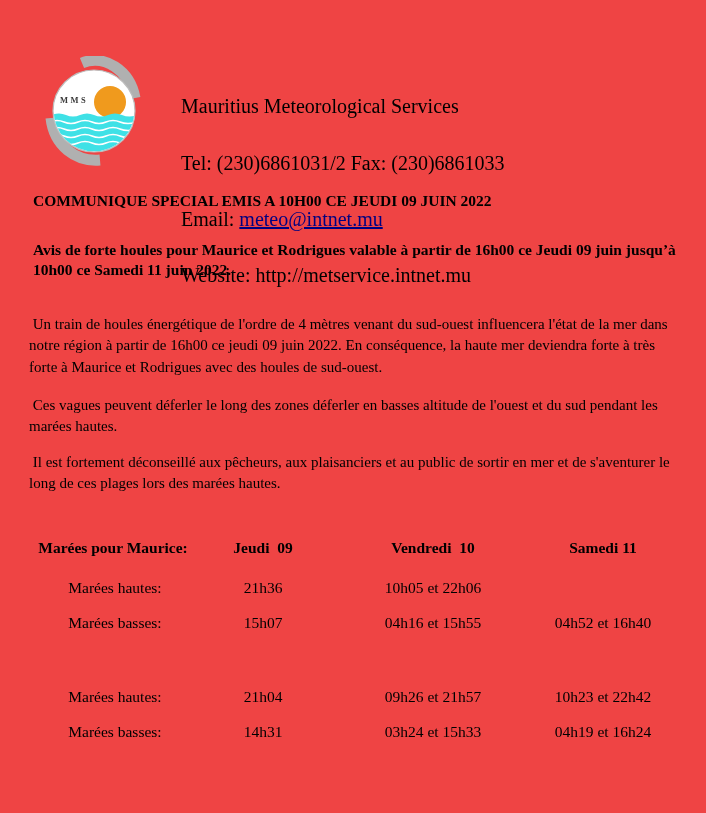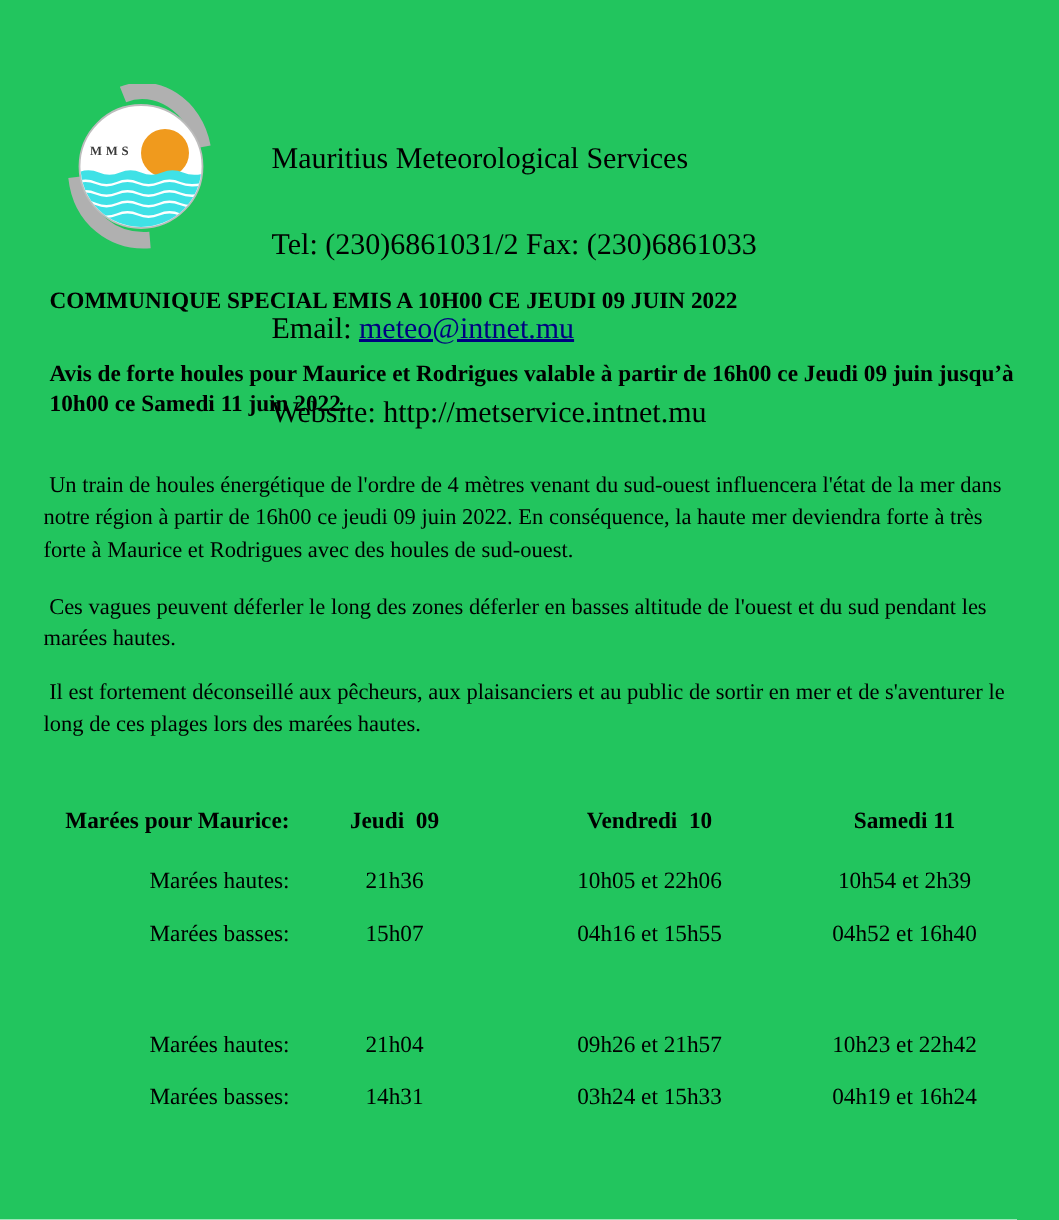--- a/index.html
+++ b/index.html
@@ -1,19 +1,19 @@
 <!DOCTYPE html>
 <html><head>
 <meta charset="utf-8">
 <style>
   html,body{margin:0;padding:0;background:#ffffff;}
   .page{
     position:relative;
     width:706px;height:813px;
-    background:#22c55e;
+    background:#ef4444;
     font-family:"Liberation Serif","DejaVu Serif",serif;
     color:#000000;
     overflow:hidden;
   }
   
   .logo-svg{position:absolute;left:42px;top:56px;width:104px;height:110px;}
   .contact{
     position:absolute;left:181px;top:60px;
     font-size:20px;line-height:18.7px;white-space:pre;
   }
@@ -38,21 +38,21 @@
   
   .tide-table{position:absolute;left:33px;width:648px;font-size:15.5px;}
   .maurice{top:538px;}
   .rodrigues{top:671px;}
   .trow{
     display:grid;
     grid-template-columns:160px 140px 200px 140px;
     line-height:19px;
   }
   .trow .cell{white-space:pre;}
-  .trow .c0{text-align:right;}
+  .trow .c0{text-align:center;}
   .trow .c1,.trow .c2,.trow .c3{text-align:center;}
   .thead{font-weight:bold;}
   .maurice .row-hautes{margin-top:21px;}
   .maurice .row-basses{margin-top:16px;}
   .rodrigues .row-hautes{margin-top:16px;}
   .rodrigues .row-basses{margin-top:16px;}
 </style>
 </head>
 <body>
 
@@ -103,21 +103,20 @@
     <div class="trow thead">
       <div class="cell c0">Marées pour Maurice:</div>
       <div class="cell c1">Jeudi  09</div>
       <div class="cell c2">Vendredi  10</div>
       <div class="cell c3">Samedi 11</div>
     </div>
     <div class="trow row-hautes">
       <div class="cell c0"> Marées hautes:</div>
       <div class="cell c1">21h36</div>
       <div class="cell c2">10h05 et 22h06</div>
-      <div class="cell c3">10h54 et 2h39</div>
     </div>
     <div class="trow row-basses">
       <div class="cell c0"> Marées basses:</div>
       <div class="cell c1">15h07</div>
       <div class="cell c2">04h16 et 15h55</div>
       <div class="cell c3">04h52 et 16h40</div>
     </div>
   </div>
 
   <div class="tide-table rodrigues">

